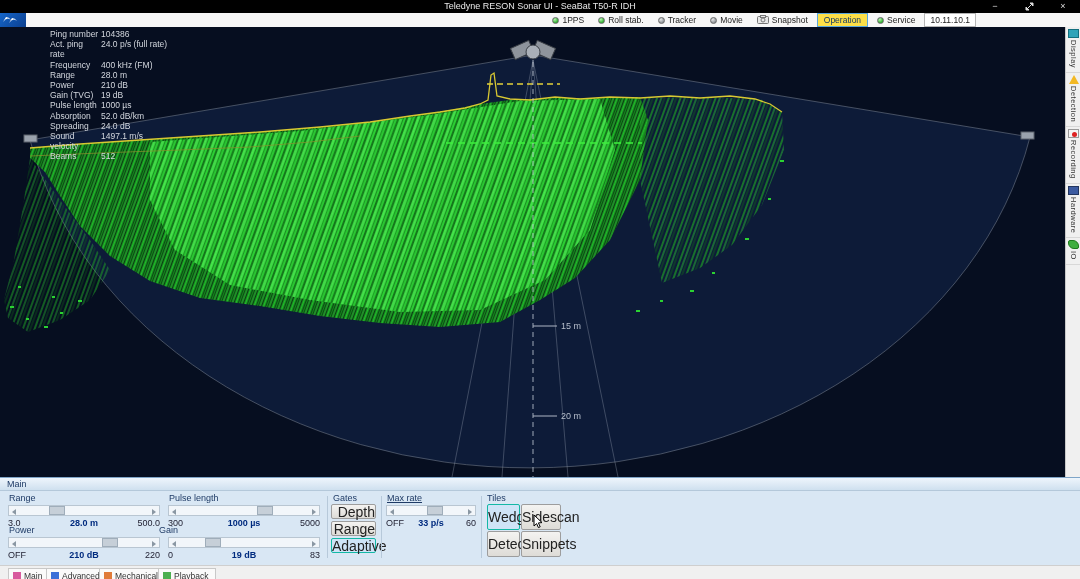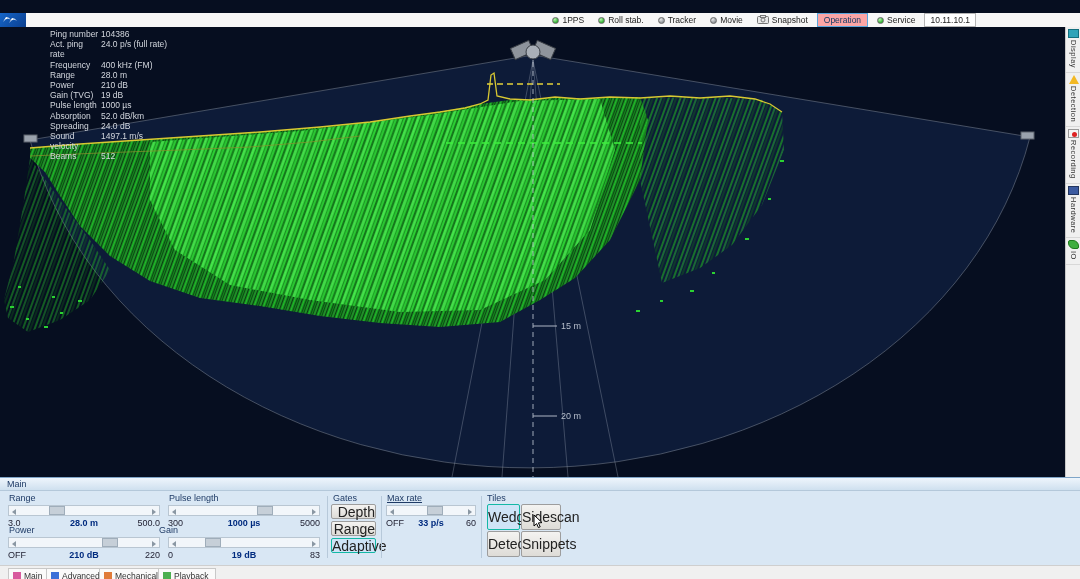--- a/index.html
+++ b/index.html
@@ -21,21 +21,21 @@
   .menubar { position:absolute; left:0; top:13px; width:1080px; height:27px;
              background:#f7f7f7; border-bottom:1px solid #d0d0d0; }
   .appicon { position:absolute; left:0; top:0; width:26px; height:14px;
              background:linear-gradient(135deg,#1565c8,#0b3f8f); }
   .toolstrip { position:absolute; right:104px; top:0; height:14px; display:flex;
                align-items:center; gap:4px; font-size:8.5px; color:#222; }
   .ind { display:flex; align-items:center; gap:3px; padding:0 5px; }
   .led { width:7px; height:7px; border-radius:50%; border:1px solid #6a6a6a; }
   .led.on  { background:radial-gradient(circle at 35% 30%, #b7f3b0, #2fae2f 70%); }
   .led.off { background:radial-gradient(circle at 35% 30%, #e8e8e8, #8f9499 70%); }
-  .opbox { border:1px solid #58a6dd; background:#fca5a5; color:#133a66;
+  .opbox { border:1px solid #58a6dd; background:#fde047; color:#133a66;
            padding:1px 6px; font-size:8.5px; }
   .ipbox { border:1px solid #b5b5b5; background:#fff; padding:1px 5px; font-size:8.5px; }
   .camicon { display:inline-block; }
 
   
   .sonar { position:absolute; left:0; top:27px; width:1065px; height:450px;
            background:#060e20; overflow:hidden; }
   .infopanel { position:absolute; left:6px; top:2px; z-index:5; font-size:8.5px;
                color:#d3d7de; line-height:10.2px; }
   .inforow { display:flex; }
@@ -93,20 +93,32 @@
           gap:3px; padding:2px 6px 0 4px; font-size:8.5px; color:#333; }
   .btab .ticon { width:8px; height:8px; margin-top:0.5px; }
 
   .cursor { position:absolute; z-index:30; }
 </style>
 </head>
 <body>
 
 <div class="app">
 
+  <div class="titlebar">
+    <div class="title">Teledyne RESON Sonar UI - SeaBat T50-R IDH</div>
+    <div class="winbtns">
+      <div class="winbtn">−</div>
+      <div class="winbtn">
+        <svg width="9" height="9" viewBox="0 0 9 9">
+            <path d="M1 8 L4 8 L1 5 Z M8 1 L5 1 L8 4 Z M1.5 7.5 L7.5 1.5" stroke="#ddd" stroke-width="1" fill="#ddd"></path>
+          </svg>
+      </div>
+      <div class="winbtn">×</div>
+    </div>
+  </div>
 
   <div class="menubar">
     <div class="appicon">
       <svg width="26" height="14" viewBox="0 0 26 14">
           <path d="M3 9 Q7 3 11 7 Q9 4 6 4 Z M9 10 Q13 4 17 8 Q15 5 12 5 Z" fill="#fff"></path>
         </svg>
     </div>
     <div class="toolstrip">
       <span class="ind">
         <span class="led on"></span>

